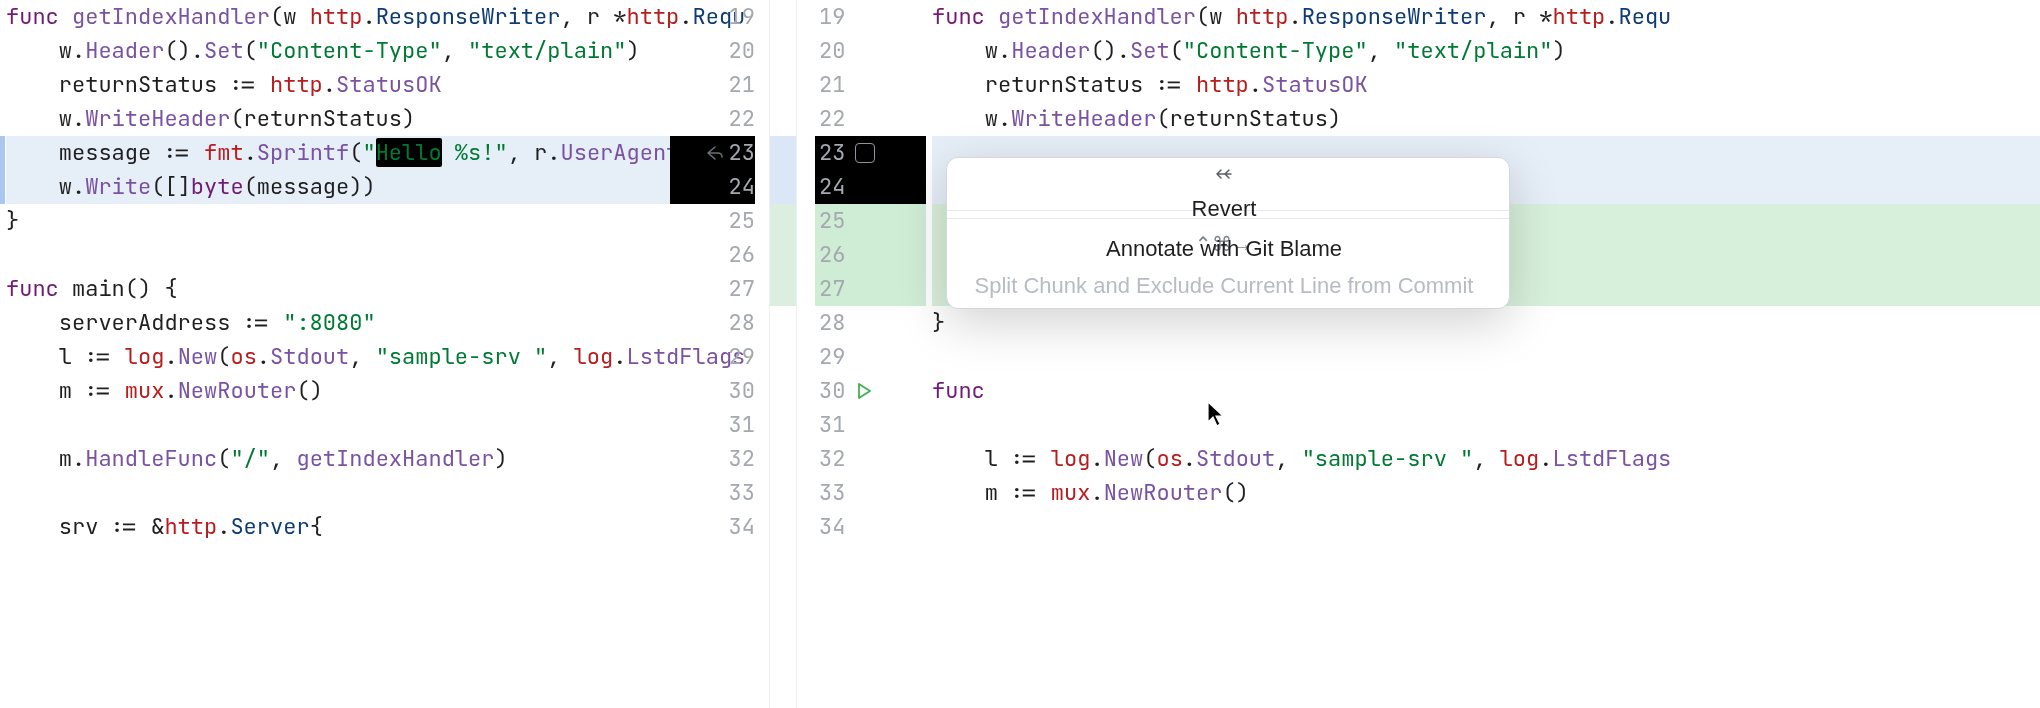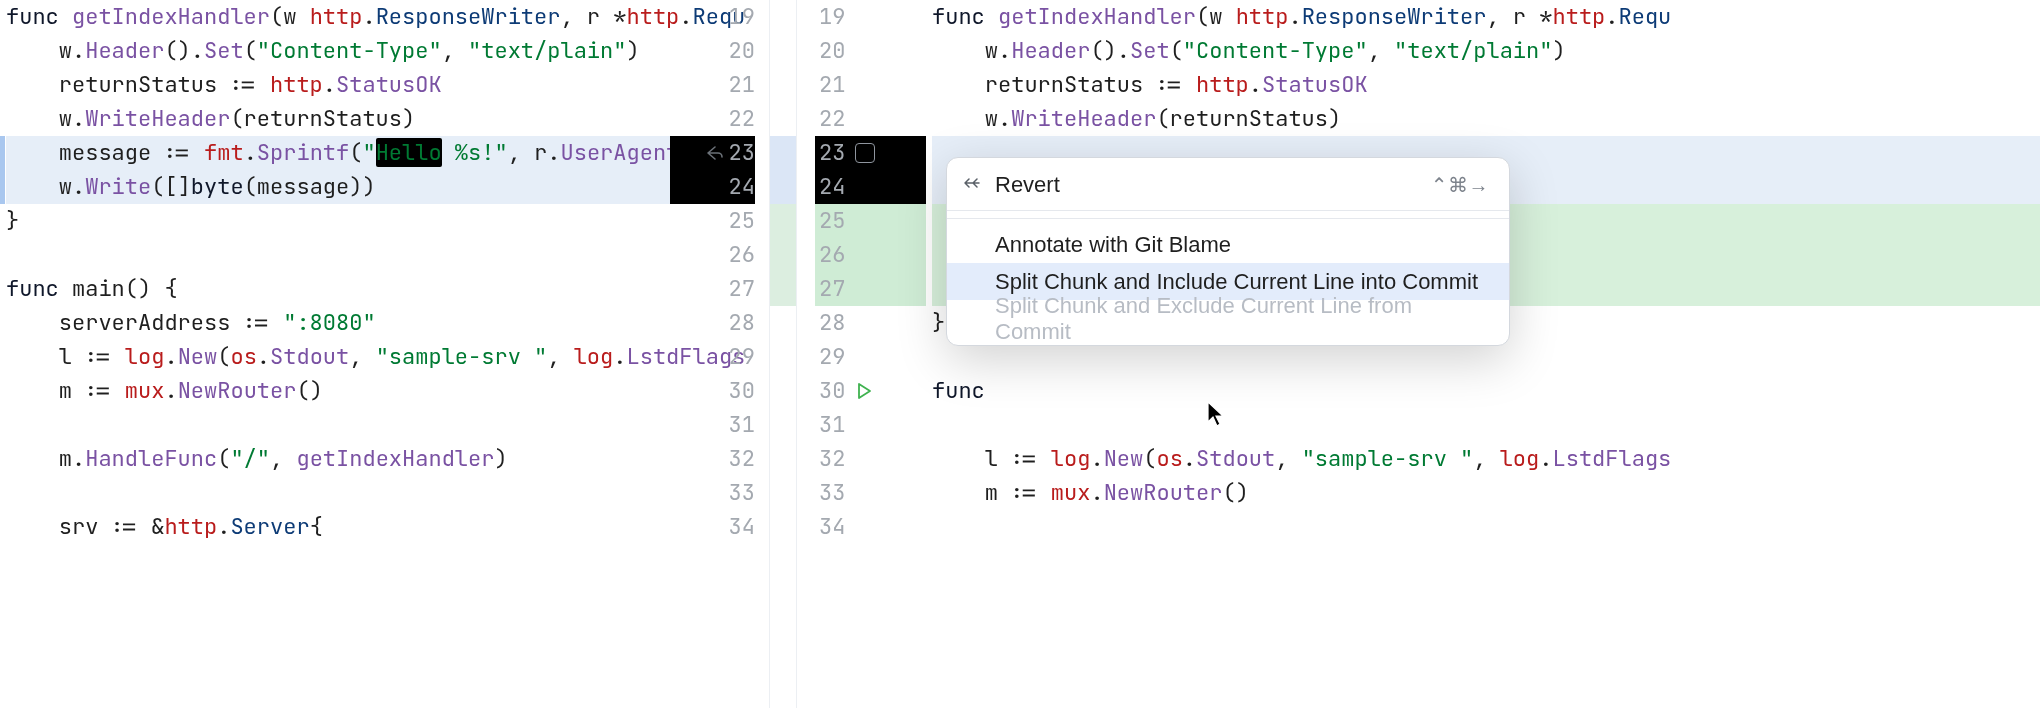--- a/index.html
+++ b/index.html
@@ -87,21 +87,21 @@
   
   .pane-right {
     flex: 1;
     position: relative;
   }
   .pane-right .line.hl-add {
     background: #d7f0db;
   }
 
   
-  .kw     { color: #0f172a; }  
+  .kw     { color: #701a75; }  
   .fn     { color: #7a52a3; }
   .pkg    { color: #b91c1c; }
   .ty     { color: #0d3b76; }
   .str    { color: #007a33; }
   .lit    { color: #7a52a3; }
 
   .hl-word { background: #000000; border-radius:2px;}
 
   
   .chk {
@@ -139,20 +139,21 @@
     font-size: 22px;
     color: #1f1f1f;
     z-index: 50;
   }
   .menu-item {
     display: flex;
     align-items: center;
     height: 37px;
     padding: 0 20px 0 12px;
     gap: 10px;
+    flex-direction: column;
   }
   .menu-item .mi-icon {
     width: 26px;
     display:flex; justify-content:center; align-items:center;
     color:#5a6068;
   }
   .menu-item .mi-label { flex:1; }
   .menu-item .mi-short {
     color:#7d838c;
     font-size: 20px;
@@ -363,24 +364,20 @@
       </span>
     <span class="mi-label">Revert</span>
     <span class="mi-short">⌃⌘→</span>
   </div>
   <div class="menu-sep"></div>
   <div class="menu-sep"></div>
   <div class="menu-item">
     <span class="mi-icon"></span>
     <span class="mi-label">Annotate with Git Blame</span>
   </div>
-  <div class="menu-item hover">
-    <span class="mi-icon"></span>
-    <span class="mi-label">Split Chunk and Include Current Line into Commit</span>
-  </div>
   <div class="menu-item disabled">
     <span class="mi-icon"></span>
     <span class="mi-label">Split Chunk and Exclude Current Line from Commit</span>
   </div>
 </div>
 
 <div class="cursor-arrow">
   <svg width="20" height="28" viewBox="0 0 20 28">
       <path d="M2 2 L2 22 L7 17 L11 26 L14 24 L10 16 L17 16 Z" fill="#000" stroke="#fff" stroke-width="1.2"></path>
     </svg>

